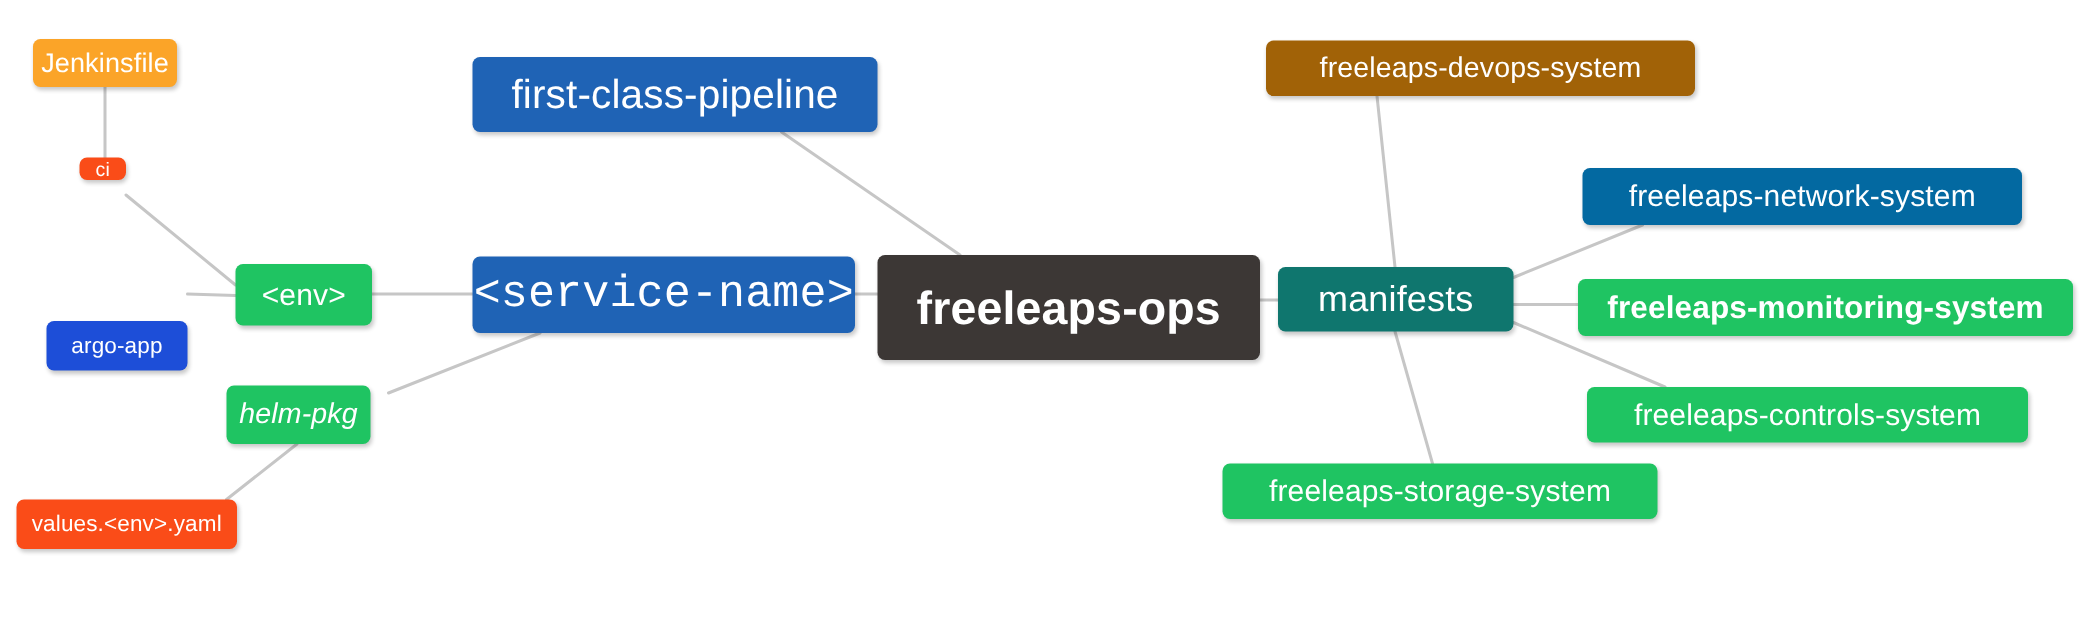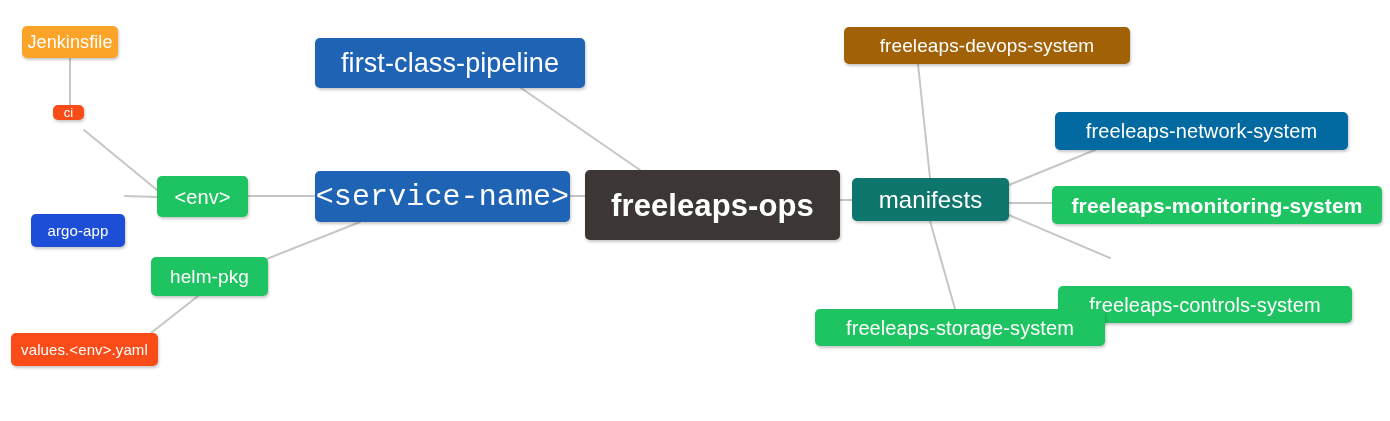--- a/index.html
+++ b/index.html
@@ -73,21 +73,21 @@
       </div>
       <div class="node" style="left: 53px; top: 105px; width: 31px; height: 15px; background: rgb(250, 76, 24); font-size: 13px;">
         <span class="node-label">ci</span>
       </div>
       <div class="node" style="left: 31px; top: 178px; width: 94px; height: 33px; background: #1d4ed8; font-size: 15px; margin-top: 36px;">
         <span class="node-label">argo-app</span>
       </div>
       <div class="node" style="left: 157px; top: 176px; width: 91px; height: 41px; background: rgb(31, 196, 98); font-size: 20px;">
         <span class="node-label">&lt;env&gt;</span>
       </div>
-      <div class="node" style="left: 151px; top: 257px; width: 117px; height: 39px; background: rgb(31, 196, 98); font-size: 19px;">
+      <div class="node" style="left: 151px; top: 257px; width: 96px; height: 39px; background: rgb(31, 196, 98); font-size: 19px; font-style: italic;">
         <span class="node-label">helm-pkg</span>
       </div>
       <div class="node" style="left: 11px; top: 333px; width: 147px; height: 33px; background: rgb(250, 76, 24); font-size: 15px;">
         <span class="node-label">values.&lt;env&gt;.yaml</span>
       </div>
       <div class="node" style="left: 315px; top: 38px; width: 270px; height: 50px; background: rgb(31, 99, 181); font-size: 27px;">
         <span class="node-label">first-class-pipeline</span>
       </div>
       <div class="node" style="left: 315px; top: 171px; width: 255px; height: 51px; background: rgb(31, 99, 181); font-size: 30px; font-family: Liberation Mono, monospace;">
         <span class="node-label">&lt;service-name&gt;</span>
@@ -100,20 +100,20 @@
       </div>
       <div class="node" style="left: 844px; top: 27px; width: 286px; height: 37px; background: #a16207; font-size: 19px; text-align: right;">
         <span class="node-label">freeleaps-devops-system</span>
       </div>
       <div class="node" style="left: 1055px; top: 112px; width: 293px; height: 38px; background: #0369a1; font-size: 20px;">
         <span class="node-label">freeleaps-network-system</span>
       </div>
       <div class="node" style="left: 1052px; top: 186px; width: 330px; height: 38px; background: rgb(31, 196, 98); font-size: 21px; font-weight: bold;">
         <span class="node-label">freeleaps-monitoring-system</span>
       </div>
-      <div class="node" style="left: 1058px; top: 258px; width: 294px; height: 37px; background: rgb(31, 196, 98); font-size: 20px; margin-top: 28px;">
+      <div class="node" style="left: 1058px; top: 258px; width: 294px; height: 37px; background: rgb(31, 196, 98); font-size: 20px;">
         <span class="node-label">freeleaps-controls-system</span>
       </div>
       <div class="node" style="left: 815px; top: 309px; width: 290px; height: 37px; background: rgb(31, 196, 98); font-size: 20px;">
         <span class="node-label">freeleaps-storage-system</span>
       </div>
     </div>
 </div>
 
 </body></html>

